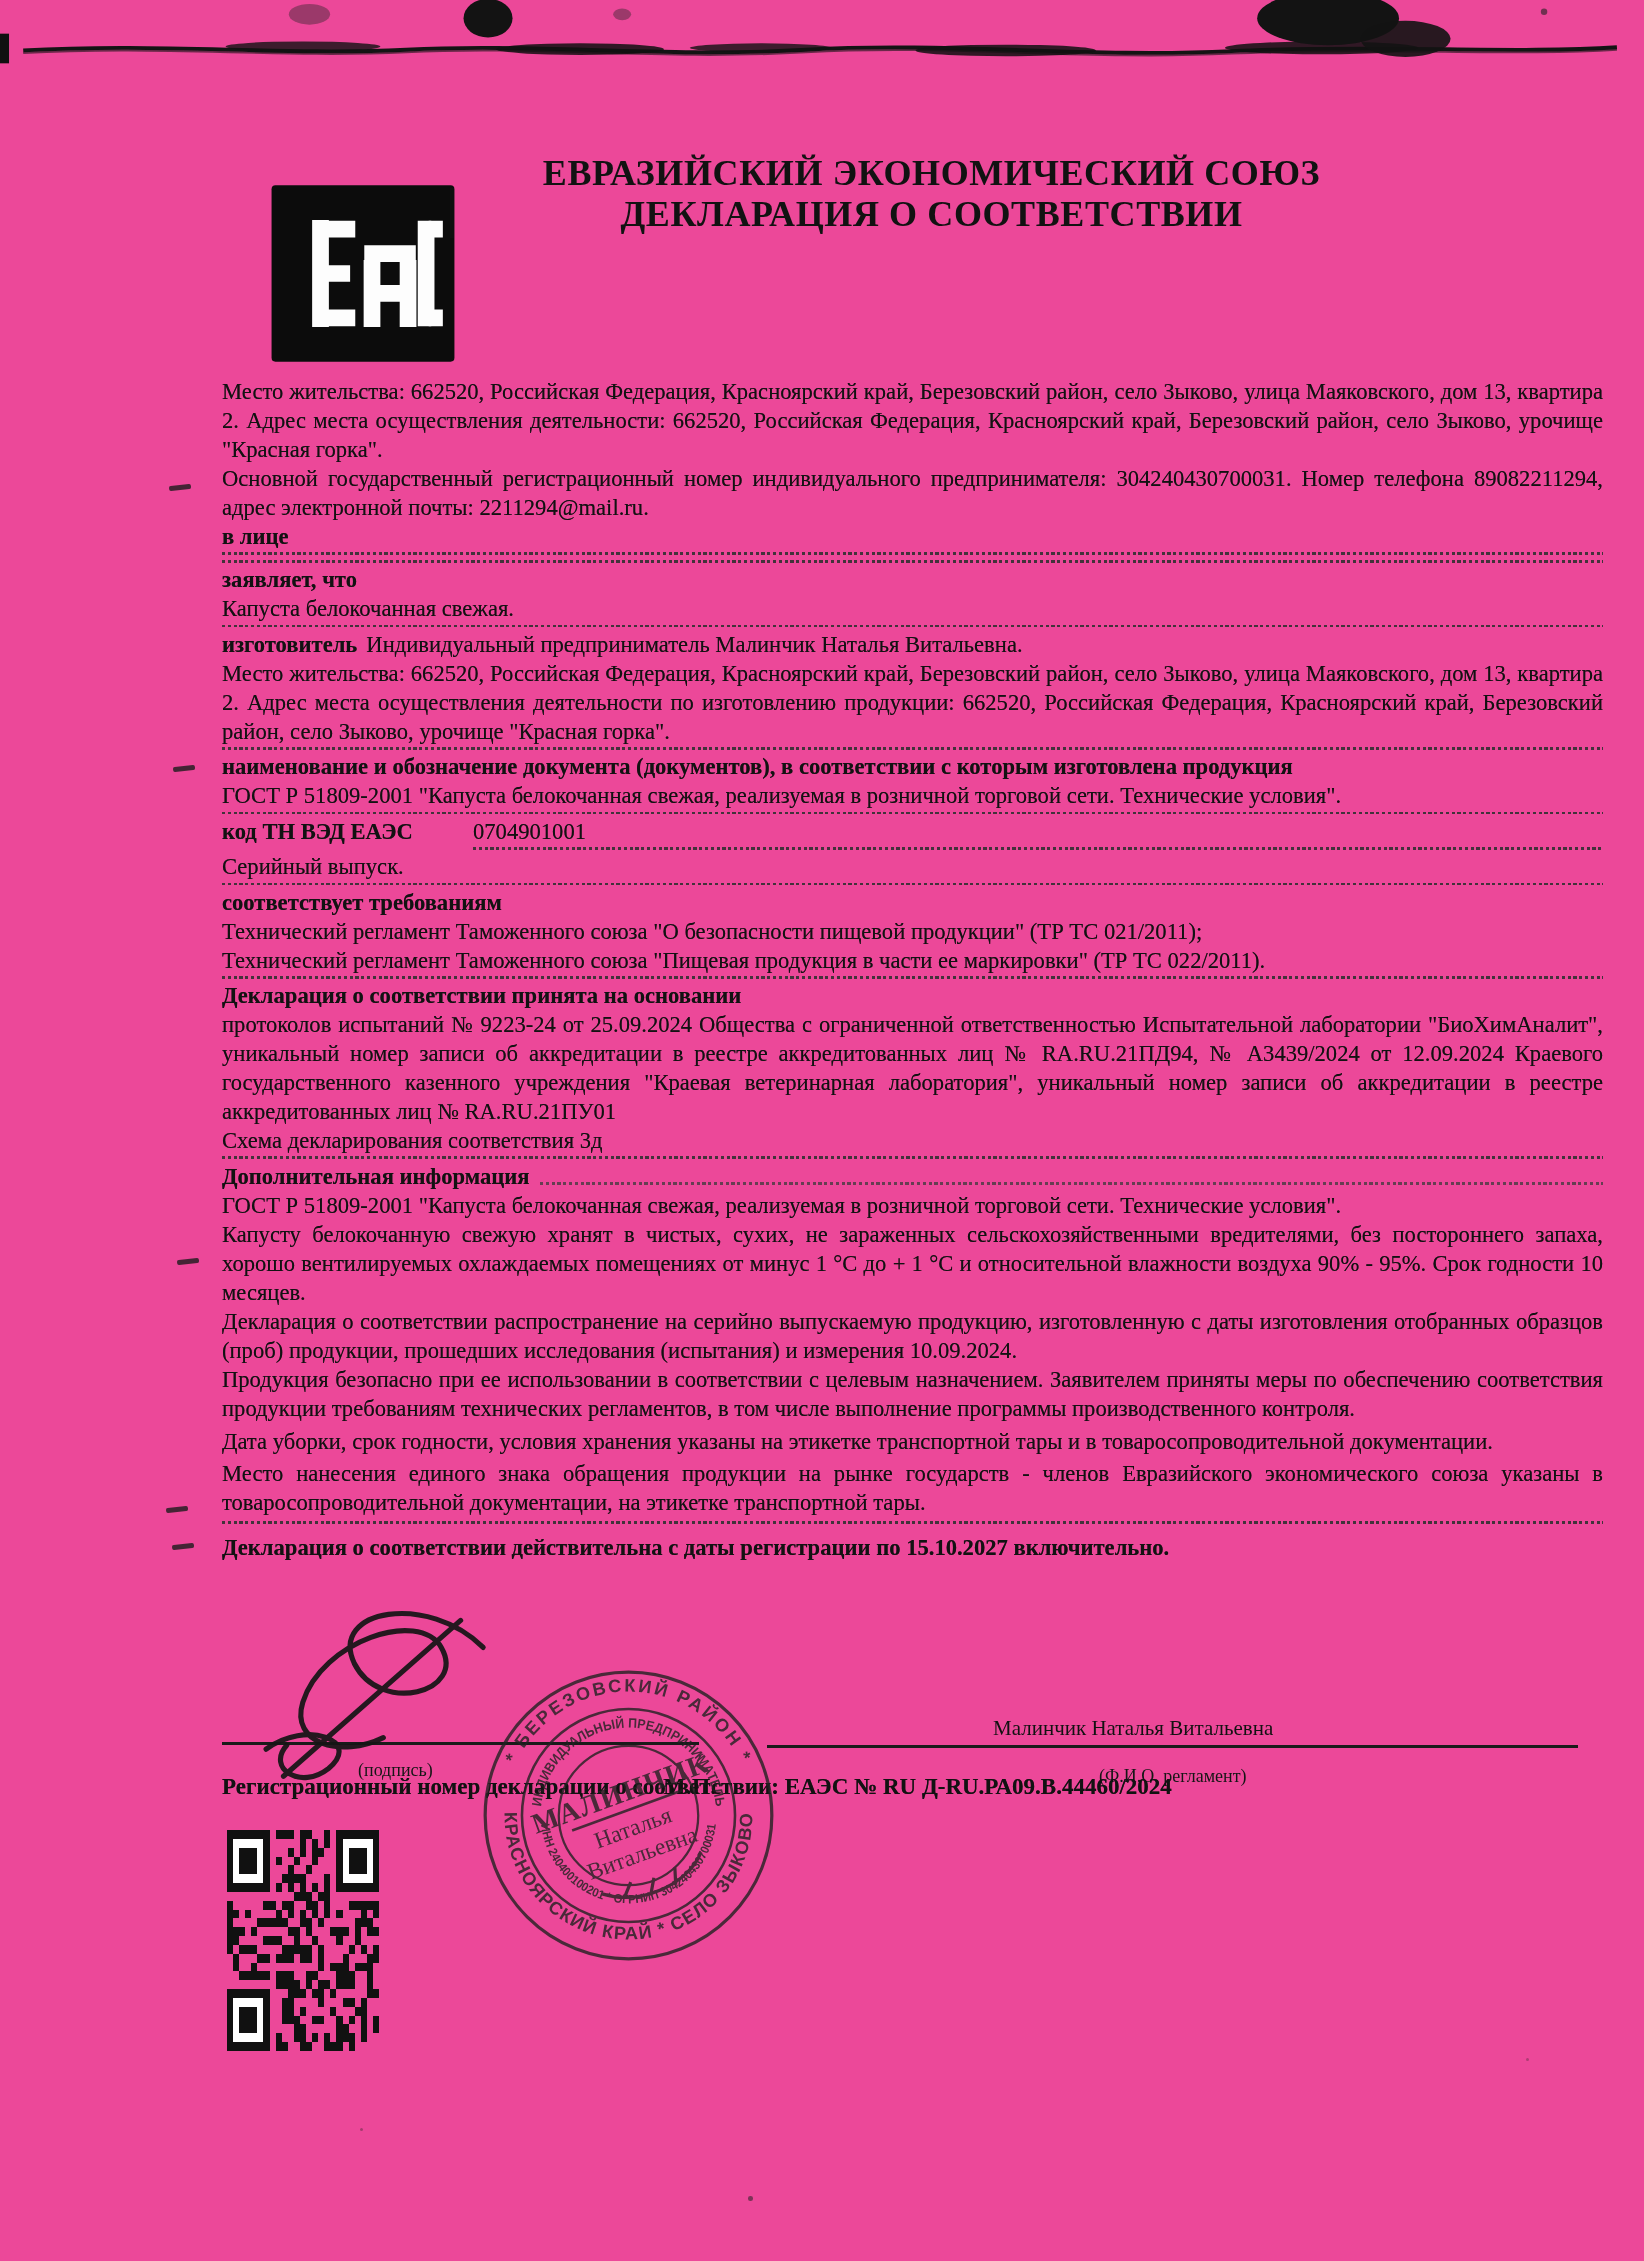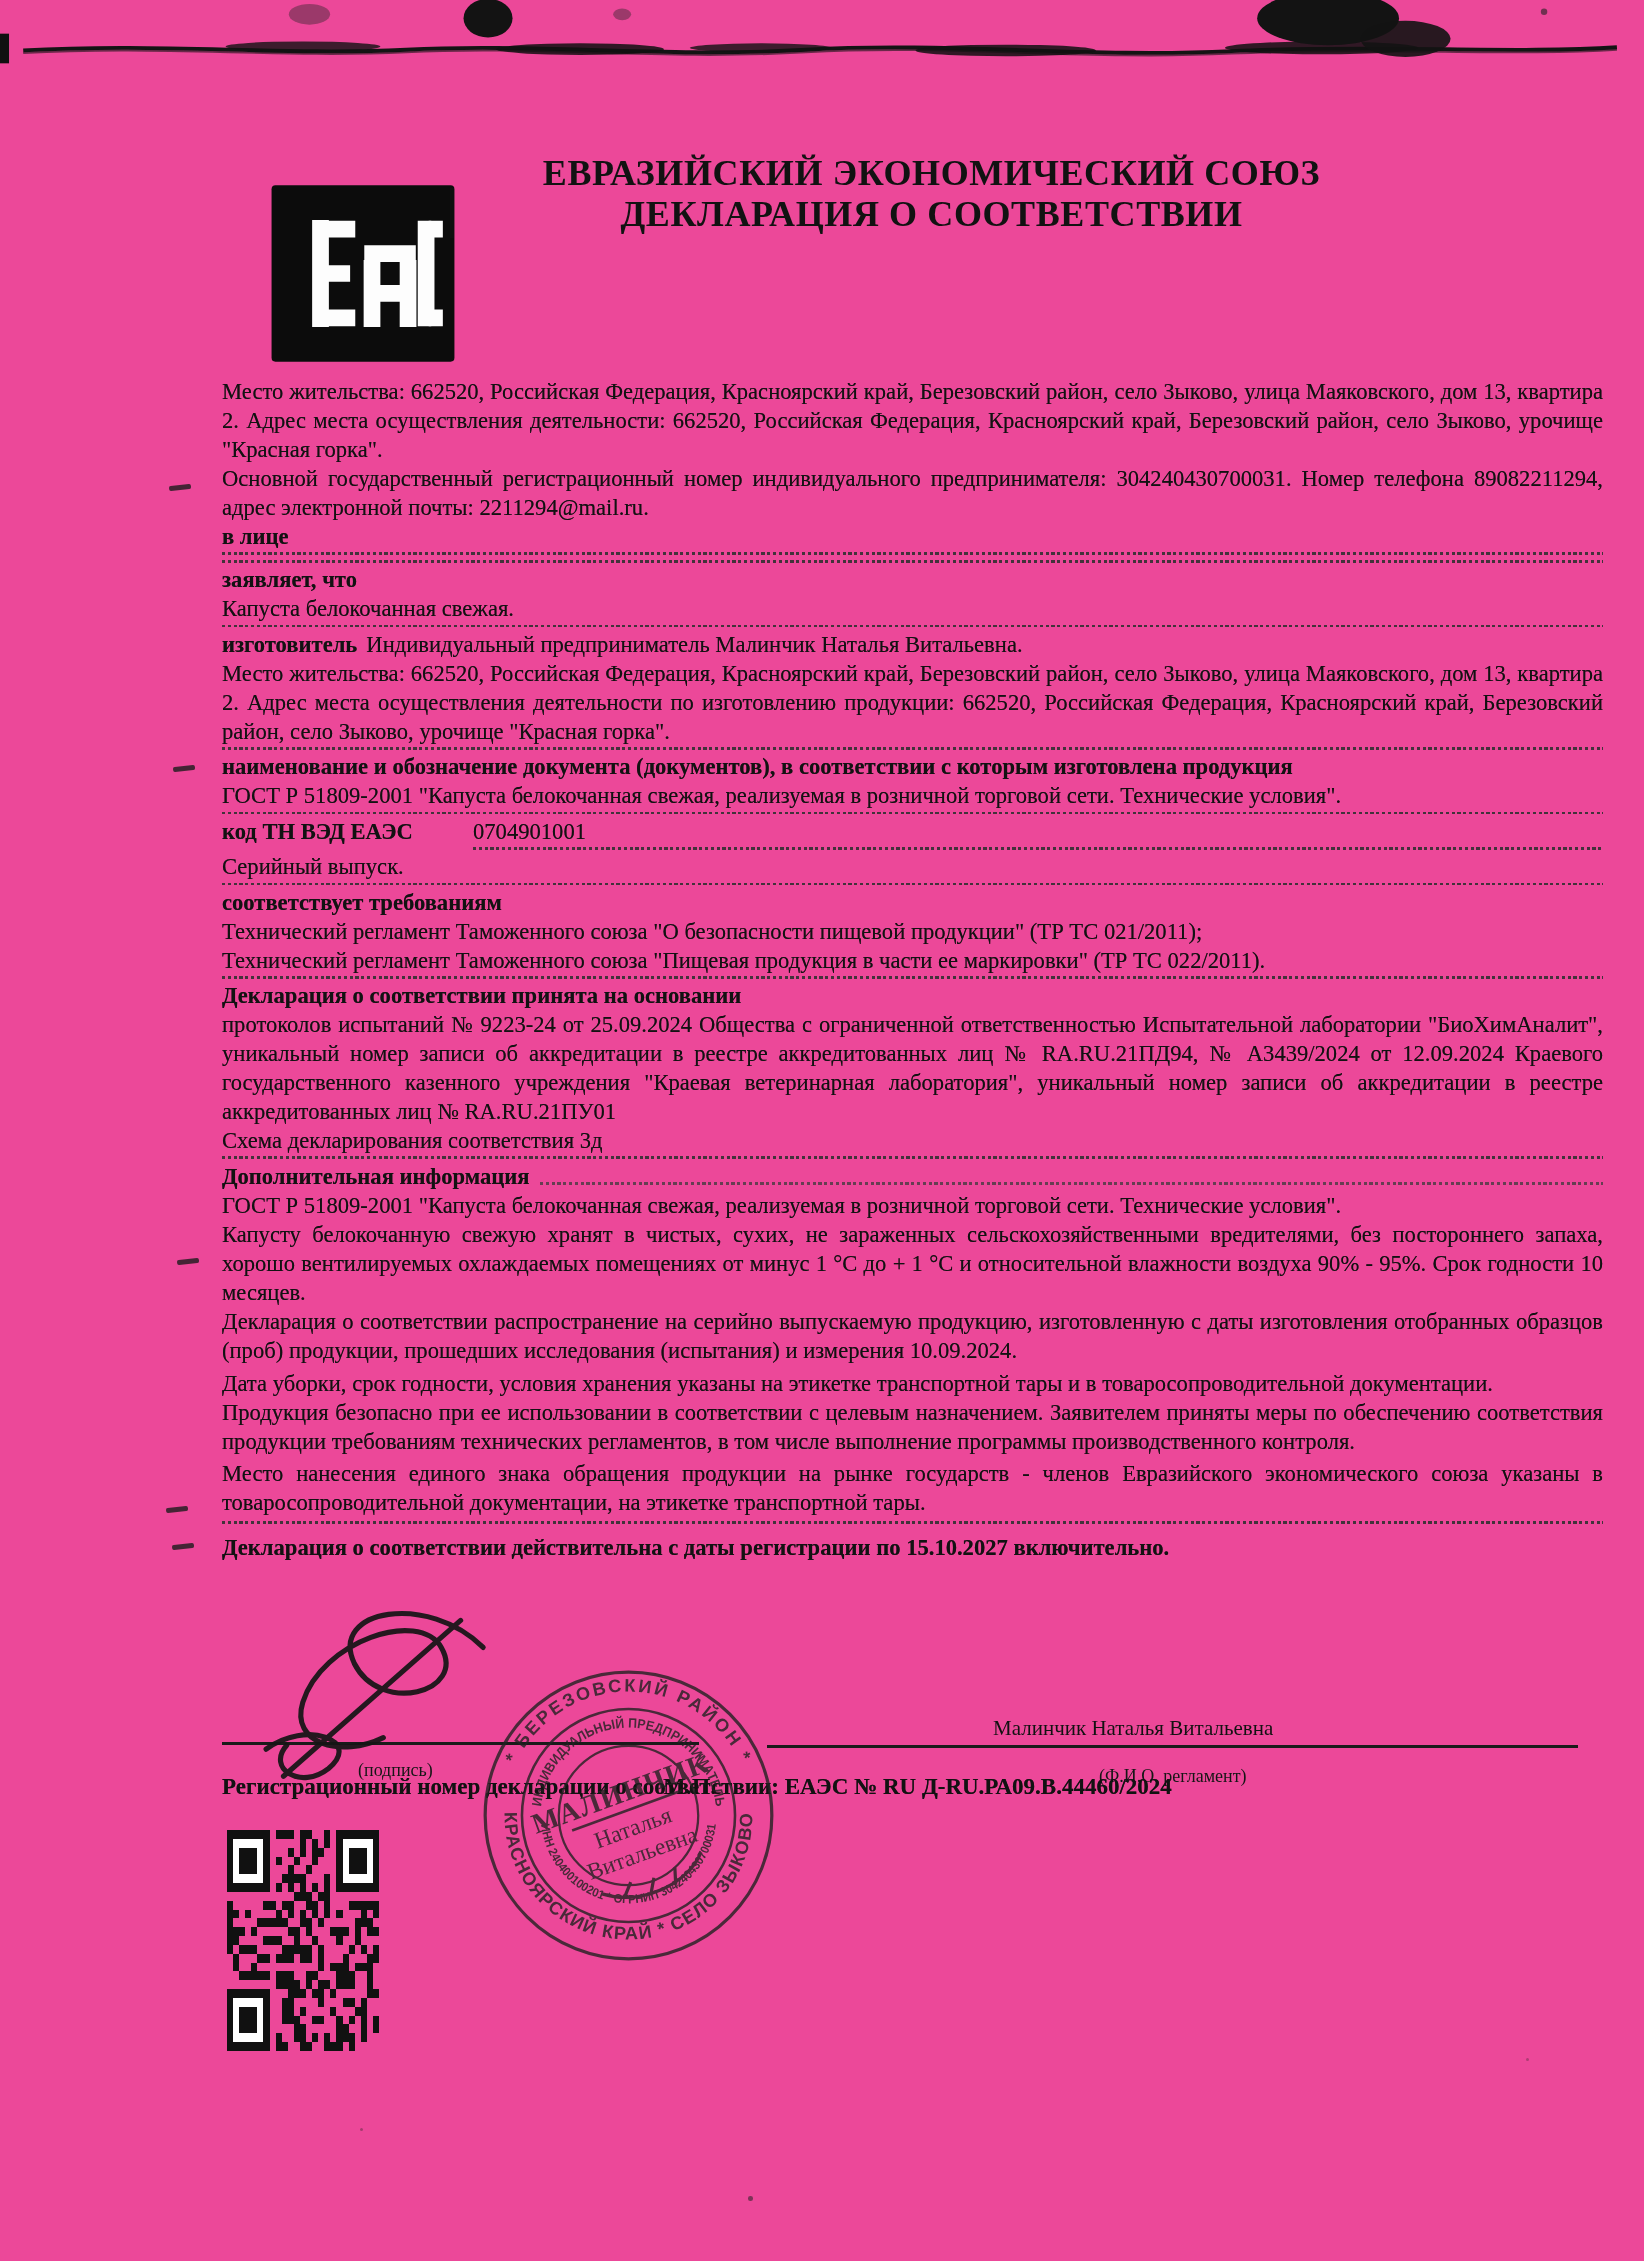--- a/index.html
+++ b/index.html
@@ -96,22 +96,22 @@
     <p>протоколов испытаний № 9223-24 от 25.09.2024 Общества с ограниченной ответственностью Испытательной лаборатории "БиоХимАналит", уникальный номер записи об аккредитации в реестре аккредитованных лиц № RA.RU.21ПД94, № А3439/2024 от 12.09.2024 Краевого государственного казенного учреждения "Краевая  ветеринарная лаборатория", уникальный номер записи об аккредитации в реестре аккредитованных лиц № RA.RU.21ПУ01</p>
     <p>Схема декларирования соответствия 3д</p>
     <div class="rule"></div>
     <div class="hd-row">
       <span class="b">Дополнительная информация</span>
       <span class="fill"></span>
     </div>
     <p>ГОСТ Р 51809-2001 "Капуста белокочанная свежая, реализуемая в розничной торговой сети. Технические условия".</p>
     <p>Капусту белокочанную свежую хранят в чистых, сухих, не зараженных сельскохозяйственными вредителями, без постороннего запаха, хорошо вентилируемых охлаждаемых помещениях от минус 1 °С до + 1 °С и относительной влажности воздуха  90% - 95%. Срок годности 10 месяцев.</p>
     <p>Декларация о соответствии распространение на серийно выпускаемую продукцию, изготовленную с даты изготовления отобранных образцов (проб) продукции, прошедших исследования (испытания) и измерения 10.09.2024.</p>
+    <p>Продукция безопасно при ее использовании в соответствии с целевым назначением. Заявителем приняты меры по обеспечению соответствия продукции требованиям технических регламентов, в том числе выполнение программы производственного контроля.</p>
     <p style="margin-top:3.9px">Дата уборки, срок годности, условия хранения указаны на этикетке транспортной тары и в товаросопроводительной документации.</p>
-    <p>Продукция безопасно при ее использовании в соответствии с целевым назначением. Заявителем приняты меры по обеспечению соответствия продукции требованиям технических регламентов, в том числе выполнение программы производственного контроля.</p>
     <p style="margin-top:3.9px">Место нанесения единого знака обращения продукции на рынке государств - членов Евразийского экономического союза указаны в товаросопроводительной документации, на этикетке транспортной тары.</p>
     <div class="rule" style="margin-top:3.9px"></div>
     <p class="b" style="margin-top:9px">Декларация о соответствии действительна с даты регистрации по 15.10.2027 включительно.</p>
   </div>
 
   <div class="sig-line" style="left:222px;top:1742px;width:477px;"></div>
   <div class="cap" style="left:358px;top:1749px;">(подпись)</div>
   <div class="fio">Малинчик Наталья Витальевна</div>
   <div class="sig-line" style="left:767px;top:1745px;width:811px;"></div>
   <div class="cap" style="left:1099px;top:1755px;">(Ф.И.О. регламент)</div>

